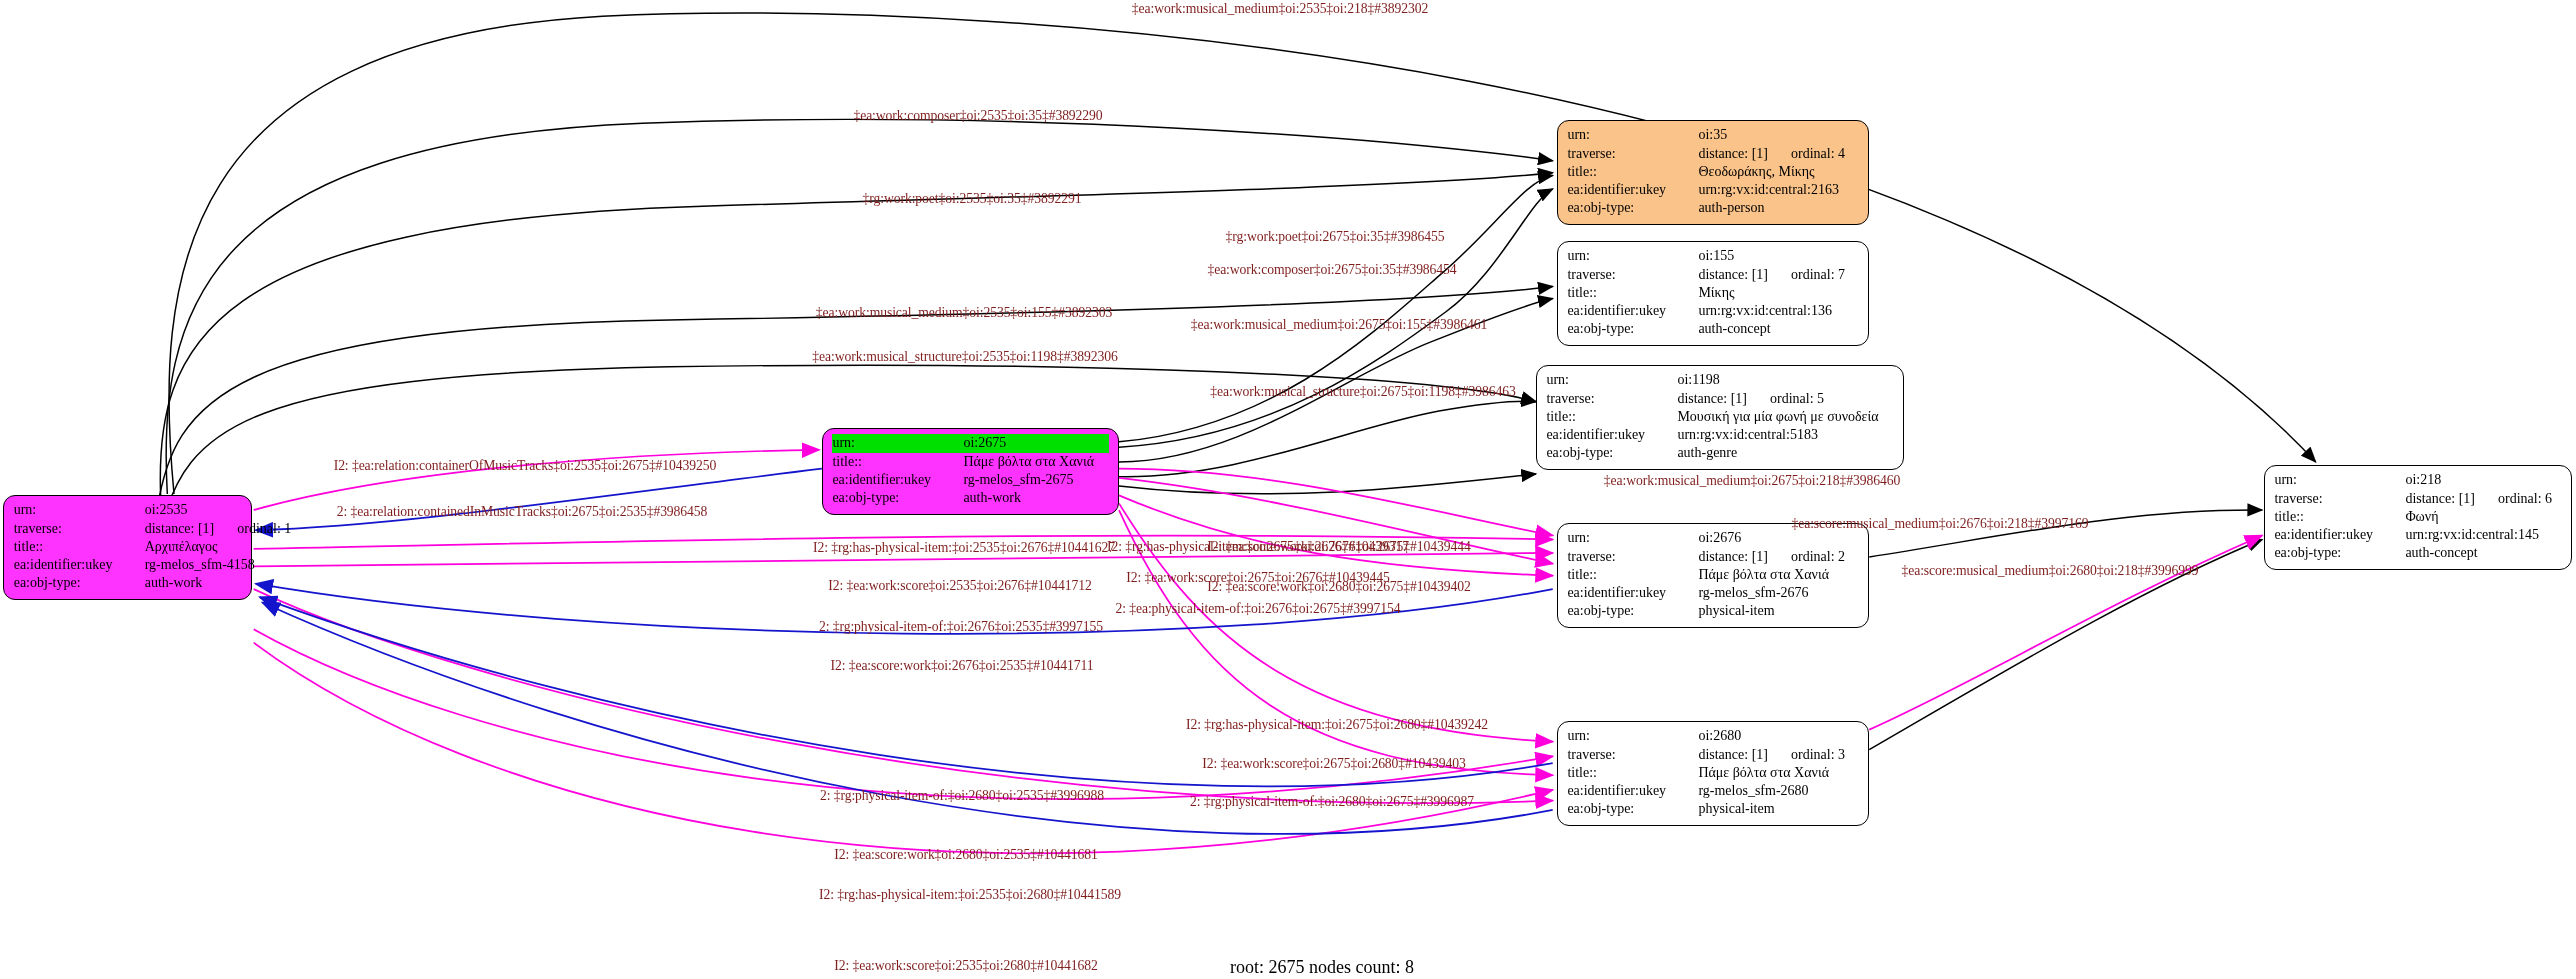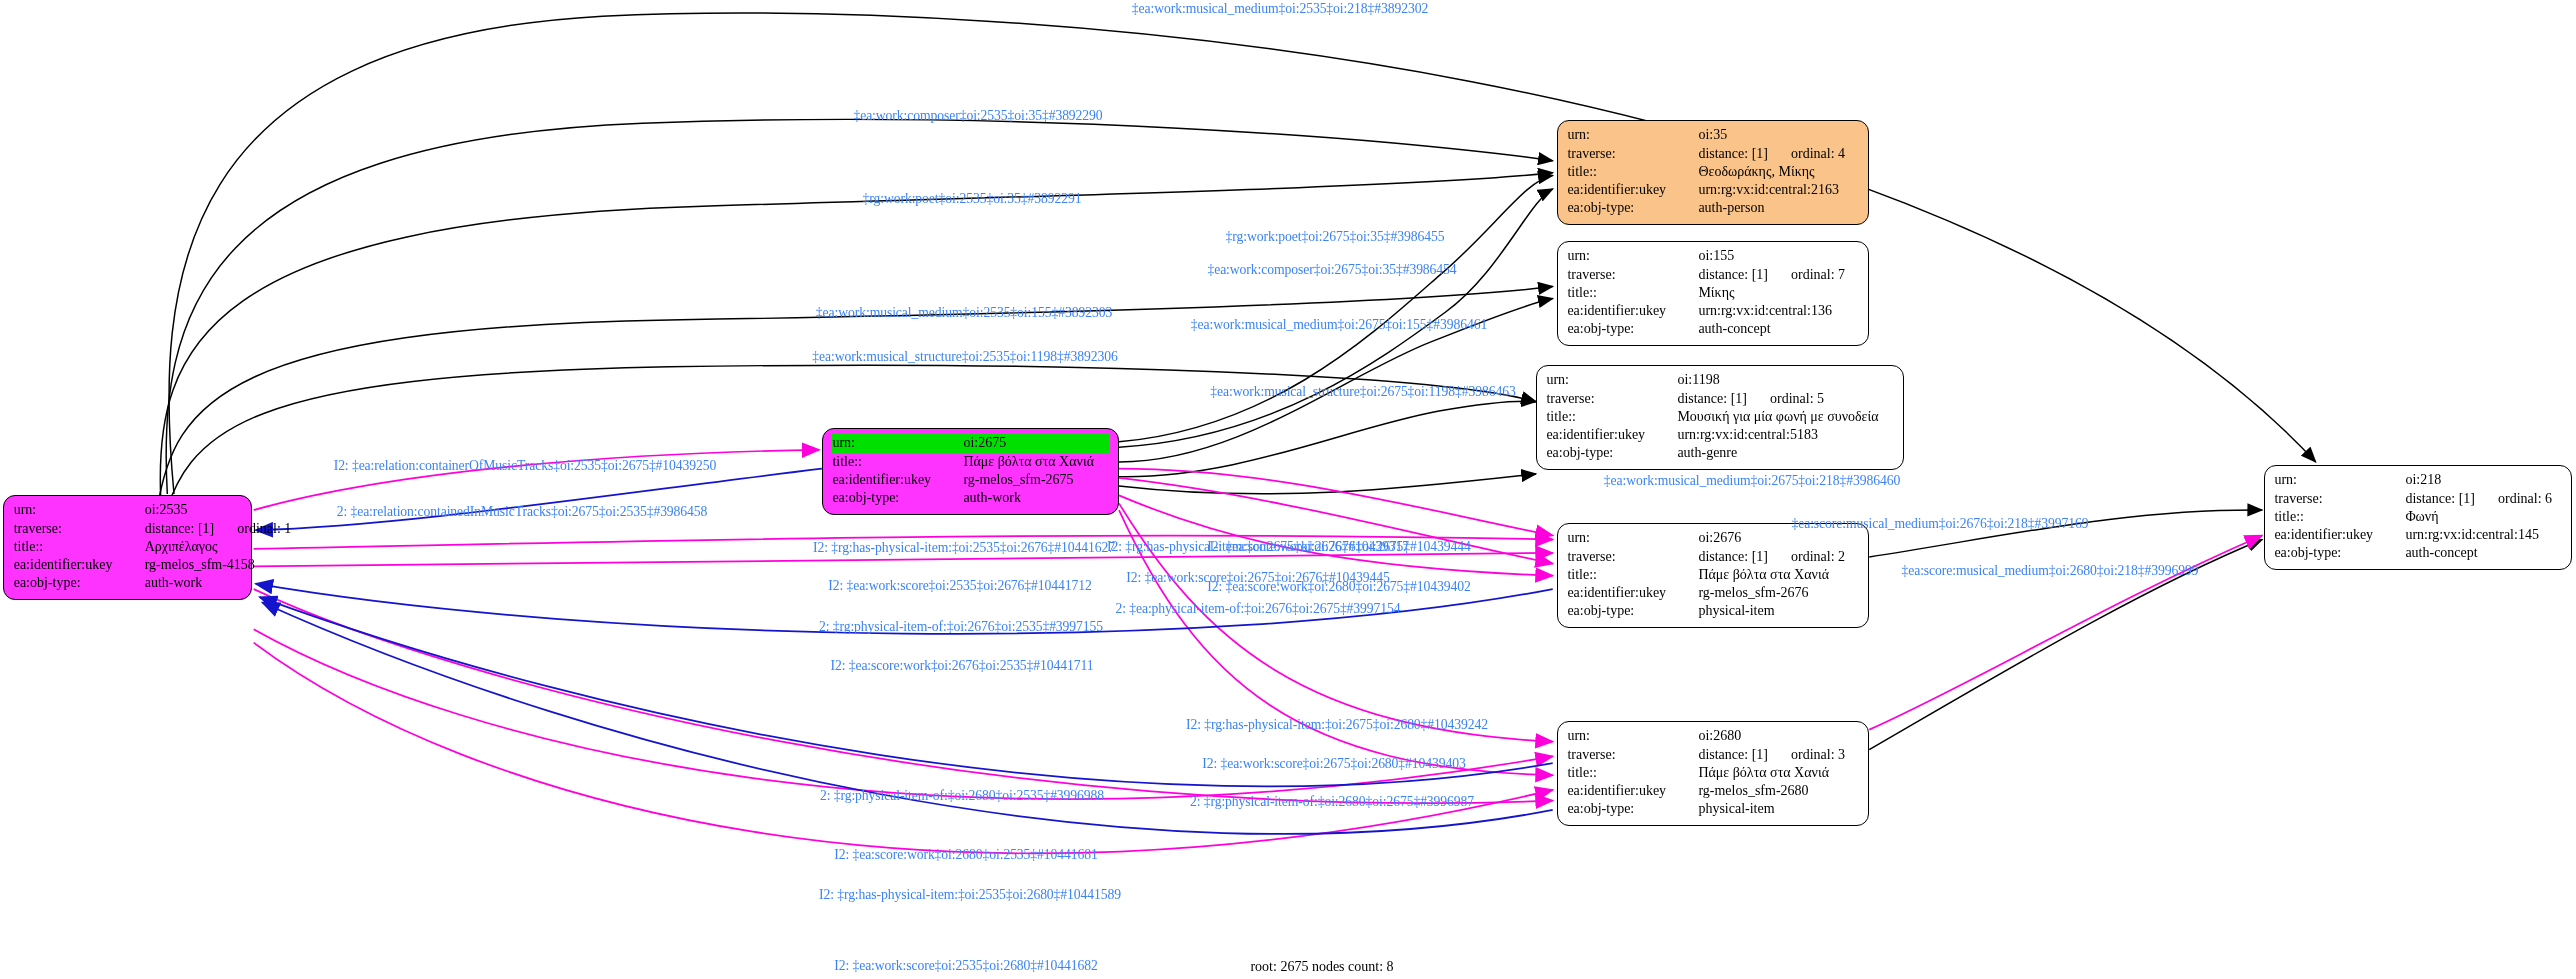--- a/index.html
+++ b/index.html
@@ -14,23 +14,23 @@
   .node.orange{background:#fac38a;}
   .node.white{background:#ffffff;}
   .row{display:flex;align-items:baseline;line-height:1.30;white-space:nowrap;}
   .k{width:131px;flex:0 0 131px;font-size:14px;}
   .v{font-size:14px;}
   .v .ord{display:inline-block;margin-left:23px;}
   .hl{background:#00e000;}
   .row.hl .k,.row.hl .v{background:#00e000;}
   .row.hl .k{padding-right:0;}
 
-  .elabel{position:absolute;font-size:13.7px;white-space:nowrap;color:#3b82f6;
+  .elabel{position:absolute;font-size:13.7px;white-space:nowrap;color:#7f1d1d;
           transform:translate(-50%,-50%);letter-spacing:-0.1px;}
-  .footer{position:absolute;font-size:14px;transform:translate(-50%,-50%);}
+  .footer{position:absolute;font-size:18px;transform:translate(-50%,-50%);}
 </style>
 </head>
 <body>
 
 <div id="canvas">
 
   <svg id="edges" viewBox="0 0 3849 1464">
     <defs>
       <marker id="ah-k" markerWidth="11" markerHeight="9" refX="10" refY="4.5" orient="auto">
         <path d="M0,0 L11,4.5 L0,9 z" fill="#000"></path>

